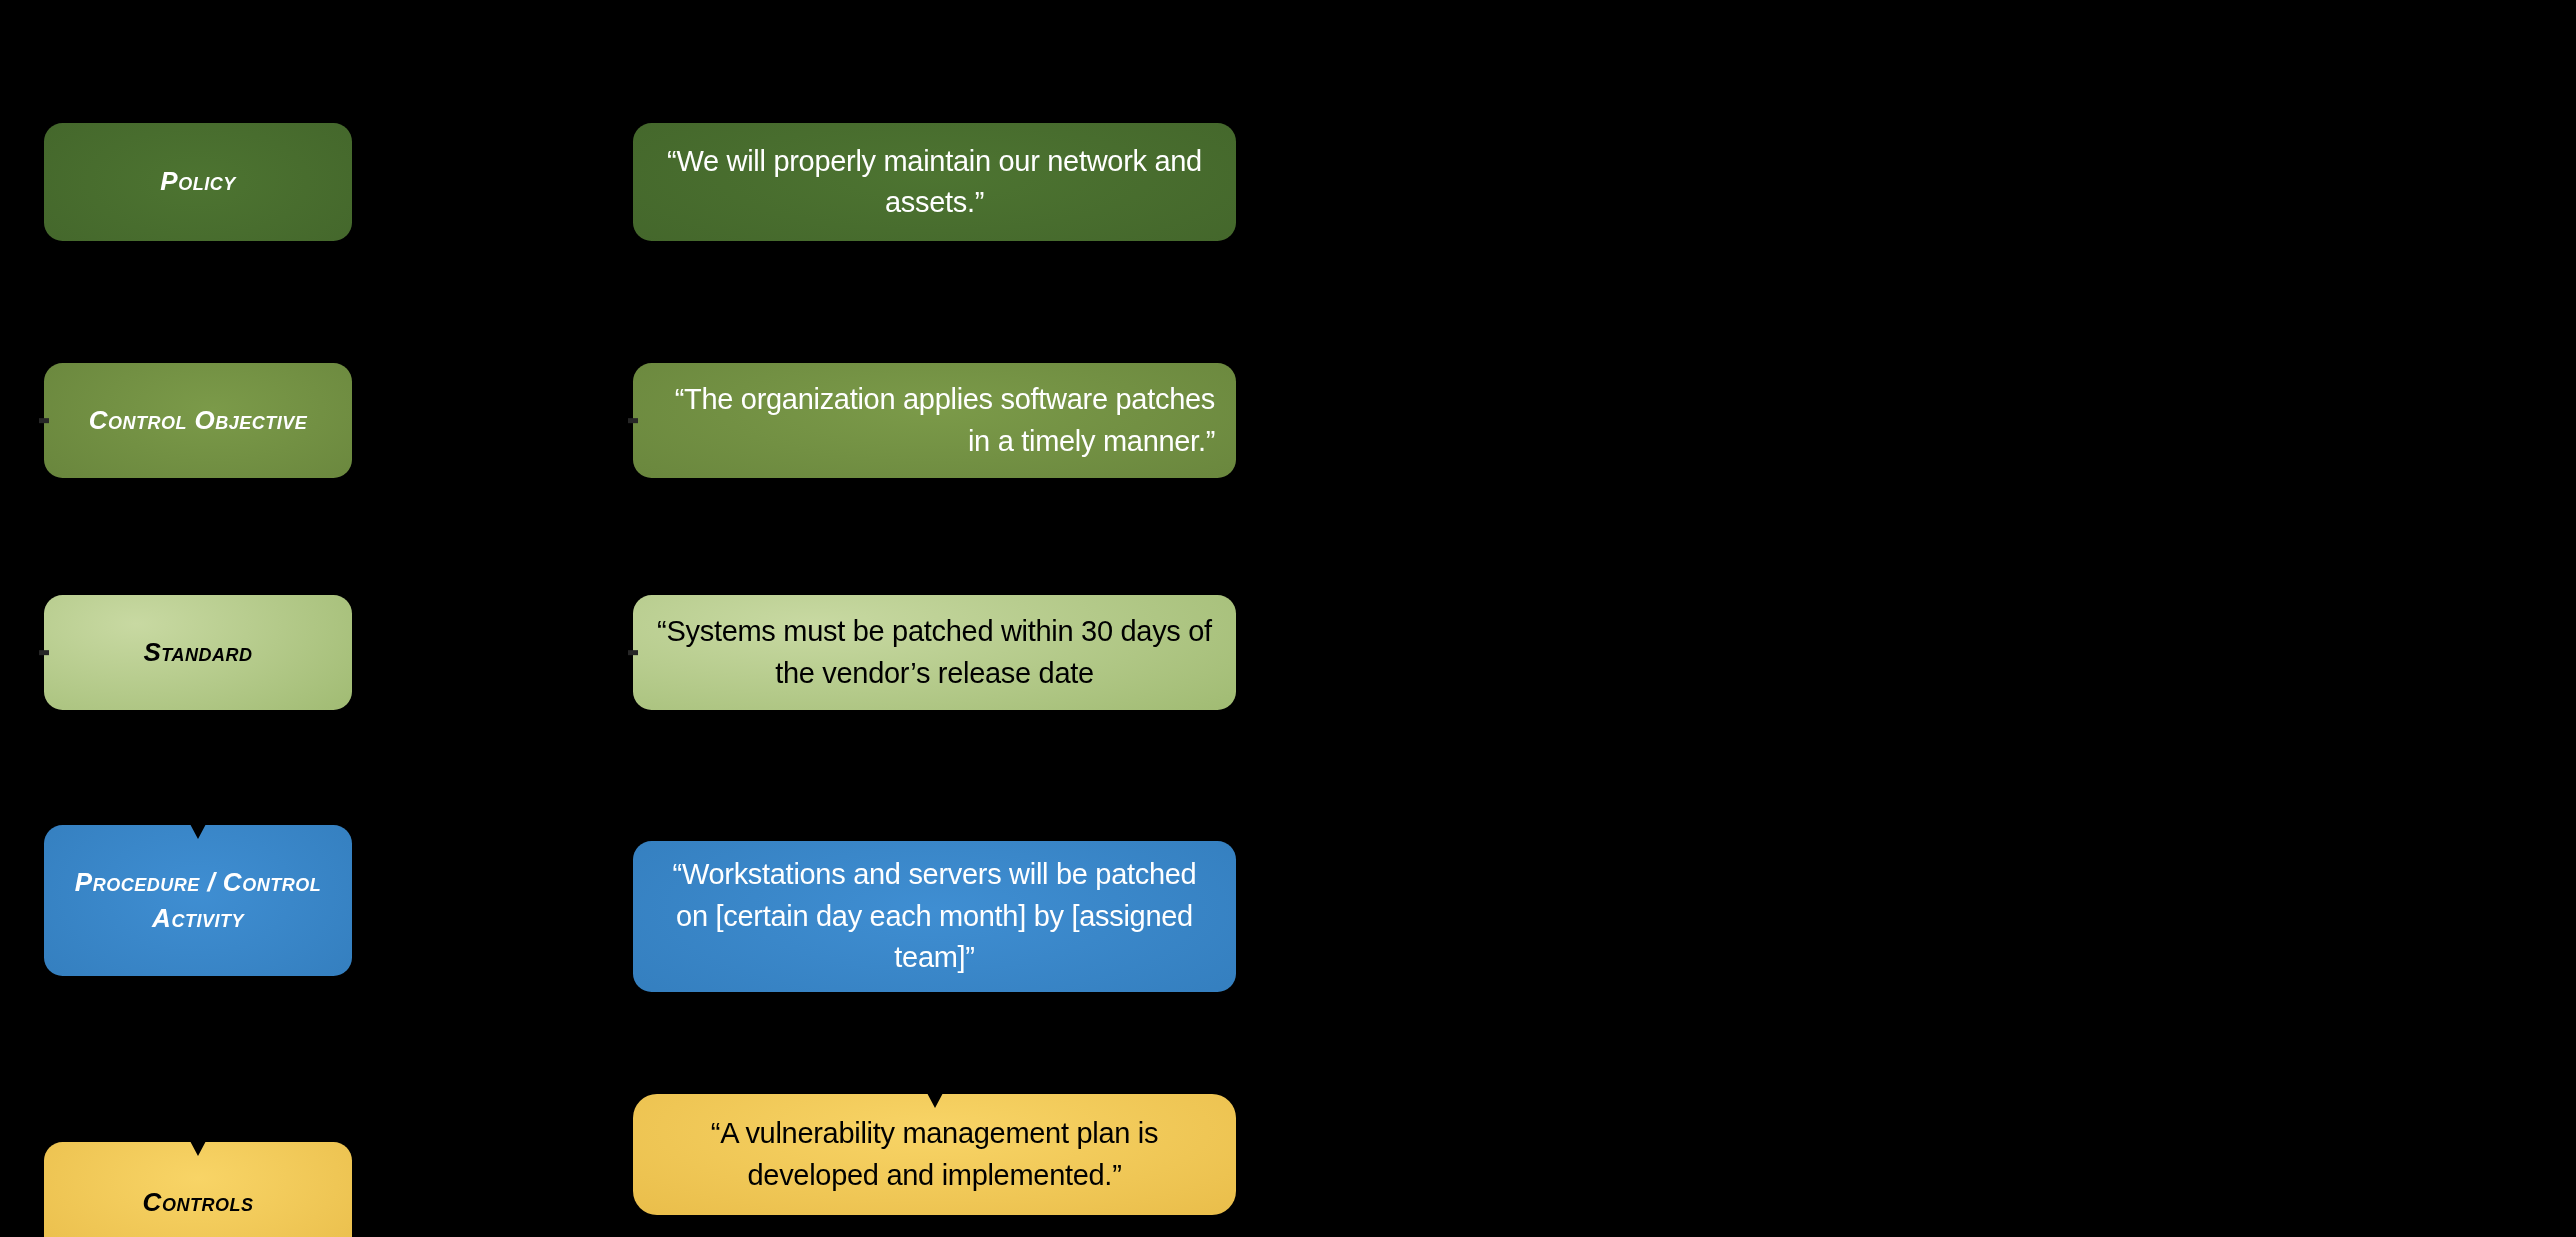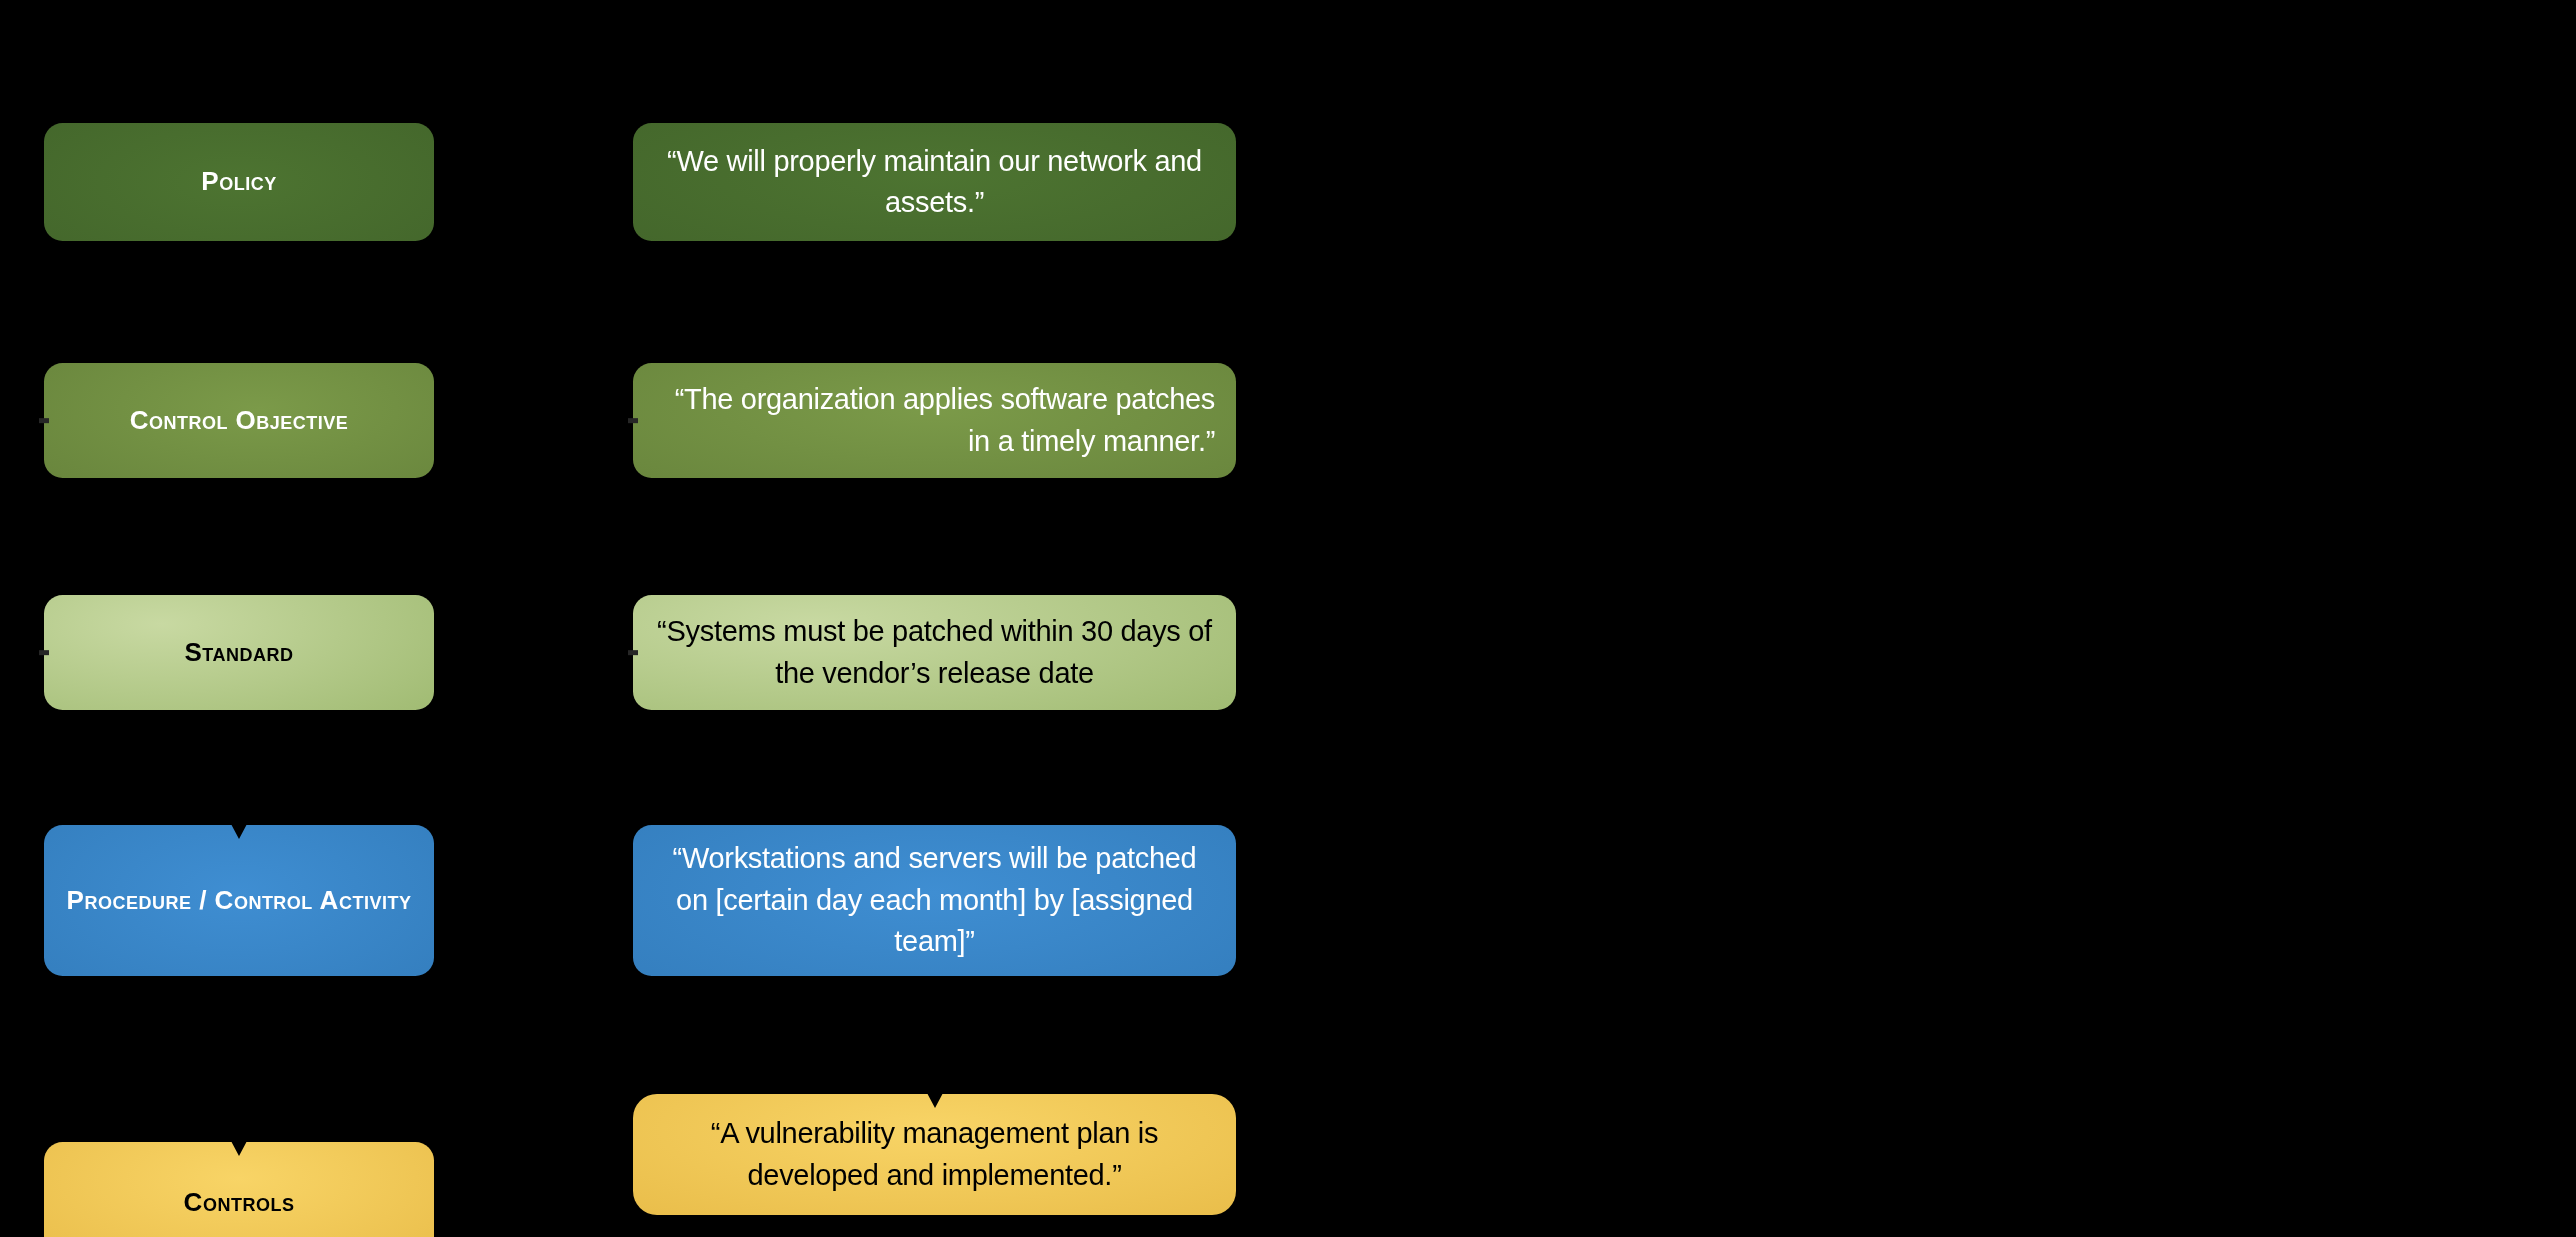--- a/index.html
+++ b/index.html
@@ -8,21 +8,21 @@
     font-family:"Liberation Sans", sans-serif;
   }
   .canvas{position:absolute;inset:0;background:#000;}
   .box{
     position:absolute;
     border-radius:18.6px;
     display:flex;align-items:center;justify-content:center;
     text-align:center;
     box-sizing:border-box;
   }
-  .lbl{left:44px;width:390px;}
+  .lbl{left:44px;width:308px;font-style:italic;}
   .qt{left:633px;width:603px;padding:0 21px;}
   .r1{top:123px;height:118px;}
   .r2{top:363px;height:115px;}
   .r3{top:595px;height:115px;}
   .r4{top:825px;height:151px;}
   .r5{top:1094px;height:121px;}
   .label-text{
     font-weight:bold;
     font-variant:small-caps;
     font-size:26px;
@@ -76,21 +76,21 @@
   </div>
   <div class="box qt r3" style="background: radial-gradient(130% 170% at 30% 25%, rgb(200, 217, 162) 0%, rgb(143, 174, 94) 100%); color: rgb(0, 0, 0); align-items: center;">
     <span class="stub"></span>
     <span class="quote-text">“Systems must be patched within 30 days of the vendor’s release date</span>
   </div>
 
   <div class="box lbl r4" style="background: radial-gradient(130% 170% at 50% 45%, rgb(63, 142, 210) 0%, rgb(42, 112, 172) 100%); color: rgb(255, 255, 255);">
     <span class="notch"></span>
     <span class="label-text">Procedure / Control Activity</span>
   </div>
-  <div class="box qt r4" style="background: radial-gradient(130% 170% at 50% 45%, rgb(63, 142, 210) 0%, rgb(42, 112, 172) 100%); color: rgb(255, 255, 255);">
+  <div class="box qt r4" style="background: radial-gradient(130% 170% at 50% 45%, rgb(63, 142, 210) 0%, rgb(42, 112, 172) 100%); color: rgb(255, 255, 255); margin-top: 16px;">
     <span class="quote-text">“Workstations and servers will be patched on [certain day each month] by [assigned team]”</span>
   </div>
 
   <div class="box lbl r5" style="background: radial-gradient(130% 170% at 50% 30%, rgb(248, 212, 102) 0%, rgb(222, 172, 53) 100%); color: rgb(0, 0, 0); margin-top: 48px;">
     <span class="notch"></span>
     <span class="label-text">Controls</span>
   </div>
   <div class="box qt r5" style="background: radial-gradient(130% 170% at 50% 30%, rgb(248, 212, 102) 0%, rgb(222, 172, 53) 100%); color: rgb(0, 0, 0); border-radius: 24px;">
     <span class="notch"></span>
     <span class="quote-text">“A vulnerability management plan is developed and implemented.”</span>

